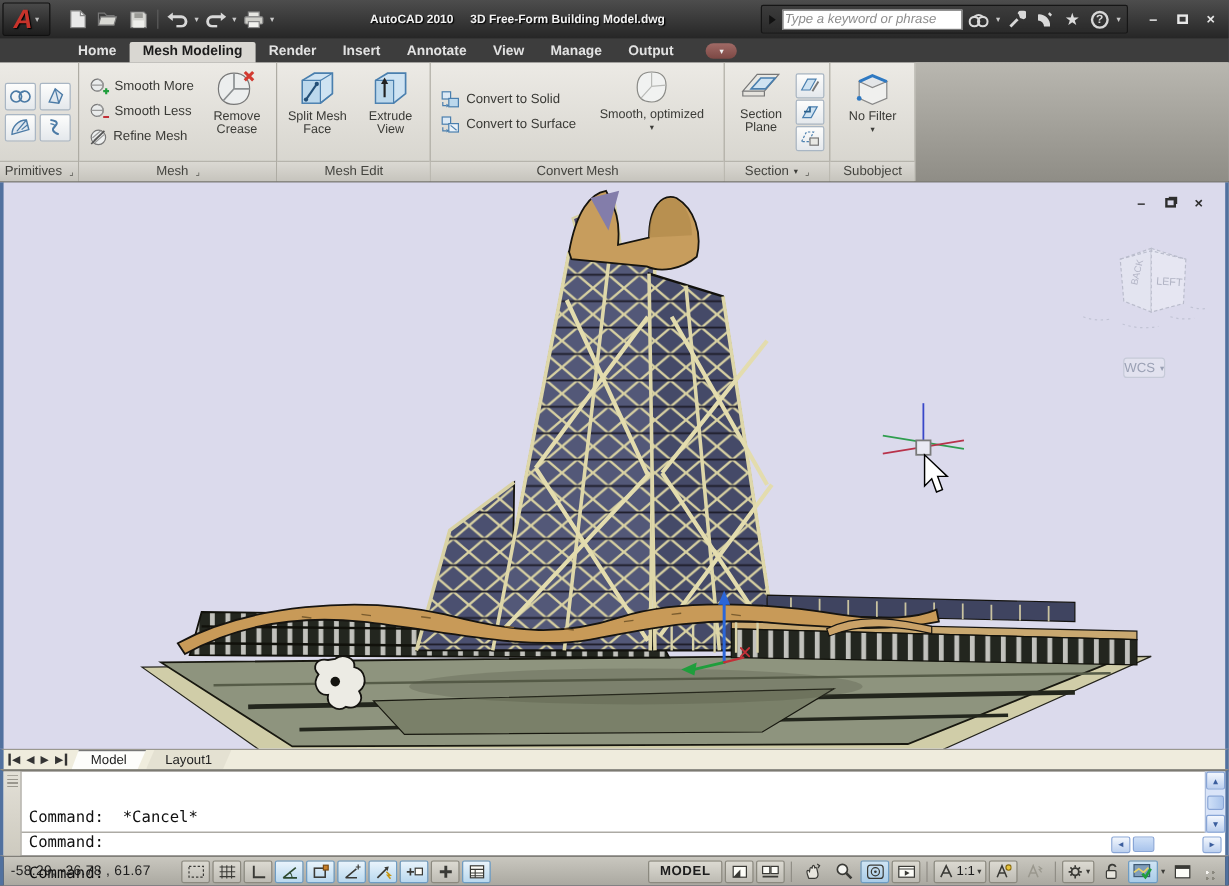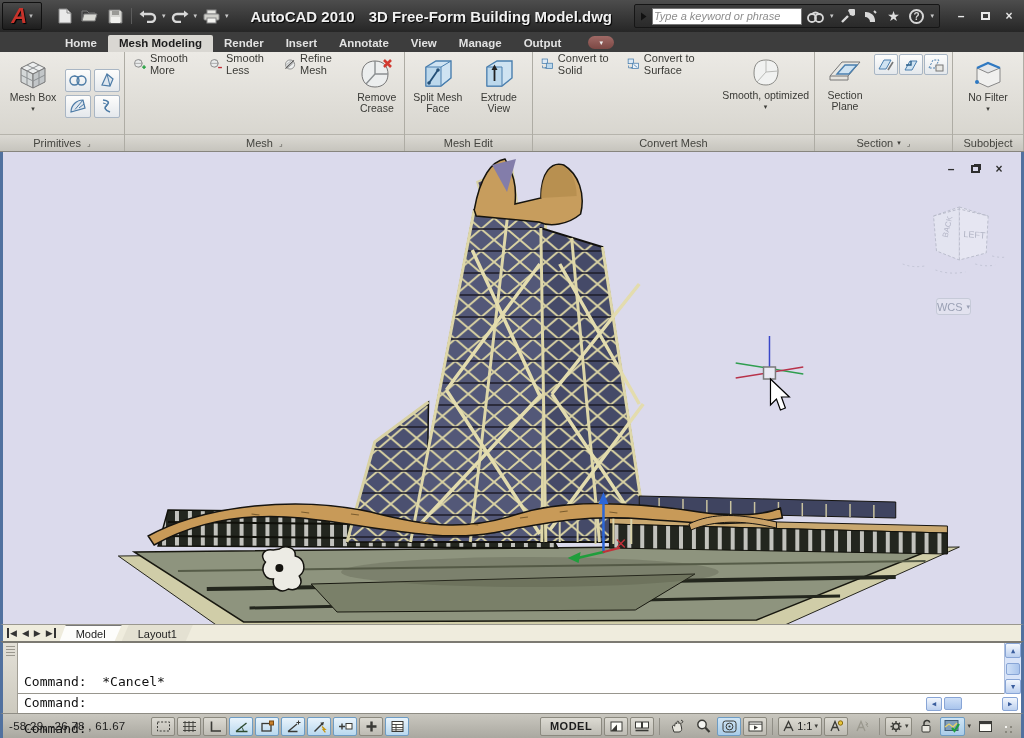--- a/index.html
+++ b/index.html
@@ -9,21 +9,21 @@
 
   
   .titlebar { height:32px; background:linear-gradient(#4d4d4d,#262626); display:flex; align-items:center; padding:0 6px 0 2px; gap:4px; }
   .logo { width:40px; height:28px; display:flex; align-items:center; justify-content:center; background:linear-gradient(#4a4a4a,#1d1d1d); border:1px solid #111; border-radius:2px; }
   .logo .a { font-size:22px; font-weight:bold; font-style:italic; color:#c8332b; text-shadow:1px 1px 1px #000; line-height:1; }
   .logo .cd { font-size:7px; color:#bbb; margin-left:2px; }
   .qat { display:flex; align-items:center; gap:3px; margin-left:8px; }
   .qat-btn { width:22px; height:20px; display:flex; align-items:center; justify-content:center; border-radius:2px; }
   .qat-sep { width:1px; height:16px; background:#5c5c5c; margin:0 2px; }
   .cd-sm { font-size:7px; color:#c9c9c9; }
-  .titletext { flex:1; text-align:center; color:#f1f1f1; font-size:15px; font-weight:bold; text-shadow:1px 1px 1px #000; white-space:nowrap; }
+  .titletext { flex:1; text-align:center; color:#f1f1f1; font-size:10px; font-weight:bold; text-shadow:1px 1px 1px #000; white-space:nowrap; }
   .titletext .doc { margin-left:14px; }
   .searchwrap { display:flex; align-items:center; gap:5px; background:linear-gradient(#3c3c3c,#2a2a2a); border:1px solid #161616; border-radius:2px; padding:2px 5px; }
   .search-input { width:150px; height:17px; font-size:11px; border:1px solid #777; background:#fff; padding:0 1px; font-family:"Liberation Sans",sans-serif; }
   .search-input::placeholder { color:#8d8d8d; font-style:italic; }
   .tb-ico { display:flex; align-items:center; justify-content:center; width:18px; height:18px; }
   .helpcirc { width:15px; height:15px; border-radius:50%; border:2px solid #d6d6d6; color:#d6d6d6; font-size:10px; font-weight:bold; display:flex; align-items:center; justify-content:center; }
   .star { color:#dcdcdc; font-size:14px; }
   .winctl { display:flex; align-items:center; gap:6px; margin-left:8px; }
   .wbtn { width:18px; height:16px; display:flex; align-items:center; justify-content:center; color:#e8e8e8; font-size:12px; font-weight:bold; }
   .boxglyph { width:9px; height:8px; border:2px solid #e8e8e8; }
@@ -35,21 +35,21 @@
   .ribbon-pill { width:26px; height:13px; margin-left:16px; margin-bottom:3px; background:linear-gradient(#a06a66,#7c4844); border-radius:7px; display:flex; align-items:center; justify-content:center; color:#eee; font-size:7px; }
 
   
   .ribbon { height:100px; background:linear-gradient(#eceae5,#d4d2cb); display:flex; border-bottom:1px solid #87857e; }
   .panel { display:flex; flex-direction:column; border-right:1px solid #aeaca4; }
   .pbody { height:82px; display:flex; align-items:stretch; padding:2px 4px; gap:3px; }
   .plabel { height:17px; font-size:11px; color:#44443f; display:flex; align-items:center; justify-content:center; gap:4px; background:linear-gradient(#dbd9d3,#c6c4bd); border-top:1px solid #b6b4ac; padding:0 4px; }
   .launcher { font-size:8px; color:#55554f; margin-left:2px; }
   .bigbtn { width:58px; display:flex; flex-direction:column; align-items:center; padding-top:4px; font-size:10.5px; line-height:11px; color:#3a3a36; text-align:center; border-radius:3px; }
   .bigbtn .lbl { margin-top:2px; }
-  .smcol { display:flex; flex-direction:row; justify-content:center; gap:1px; }
+  .smcol { display:flex; flex-direction:column; justify-content:center; gap:1px; }
   .srow { display:flex; align-items:center; gap:4px; font-size:11px; color:#3a3a36; height:20px; padding:0 4px; border-radius:2px; }
   .pgrid { display:grid; grid-template-columns:26px 26px; grid-auto-rows:23px; gap:3px; align-self:center; }
   .pcell { border:1px solid #a9b6c4; background:linear-gradient(#fdfdfc,#e4e8ec); display:flex; align-items:center; justify-content:center; border-radius:2px; }
   .icell { width:24px; height:21px; border:1px solid #a9b6c4; background:linear-gradient(#fdfdfc,#e4e8ec); display:flex; align-items:center; justify-content:center; border-radius:2px; }
   .ribbon-fill { flex:1; background:linear-gradient(#b9b7b0,#8f8d86); }
 
   
   .viewport { height:472px; position:relative; background:#dbdaec; border-left:3px solid #51719f; border-right:3px solid #51719f; overflow:hidden; }
   .scene { position:absolute; inset:0; width:100%; height:100%; }
   .vp-ctl { position:absolute; top:10px; right:14px; display:flex; gap:8px; color:#333; }
@@ -207,30 +207,20 @@
     <span class="rtab">View</span>
     <span class="rtab">Manage</span>
     <span class="rtab">Output</span>
     <span class="ribbon-pill">▾</span>
   </div>
 
   <div class="ribbon">
 
     <div class="panel">
       <div class="pbody">
-        <div class="bigbtn">
-          <svg class="ic" width="34" height="32" viewBox="0 0 34 32">
-            <polygon points="5,10 17,4 29,10 17,16" fill="#eceeee" stroke="#777"></polygon>
-            <polygon points="5,10 5,24 17,30 17,16" fill="#d4d8d8" stroke="#777"></polygon>
-            <polygon points="29,10 29,24 17,30 17,16" fill="#c2c6c8" stroke="#777"></polygon>
-            <path d="M11,7 L23,13 M23,7 L11,13 M5,17 L17,23 L29,17 M11,13 V27 M23,13 V27" stroke="#8b8f91" fill="none"></path>
-          </svg>
-          <span class="lbl">Mesh Box</span>
-          <span class="cdk">▾</span>
-        </div>
         <div class="pgrid">
           <span class="pcell">
             <svg class="ic" width="18" height="13" viewBox="0 0 18 13">
                 <circle cx="5.5" cy="6.5" r="4.5" fill="none" stroke="#4c7ba6" stroke-width="1.4"></circle>
                 <circle cx="12.5" cy="6.5" r="4.5" fill="none" stroke="#4c7ba6" stroke-width="1.4"></circle>
                 <path d="M5.5,2 Q9,4 12.5,2" fill="none" stroke="#4c7ba6"></path>
               </svg>
           </span>
           <span class="pcell">
             <svg class="ic" width="16" height="14" viewBox="0 0 16 14">

